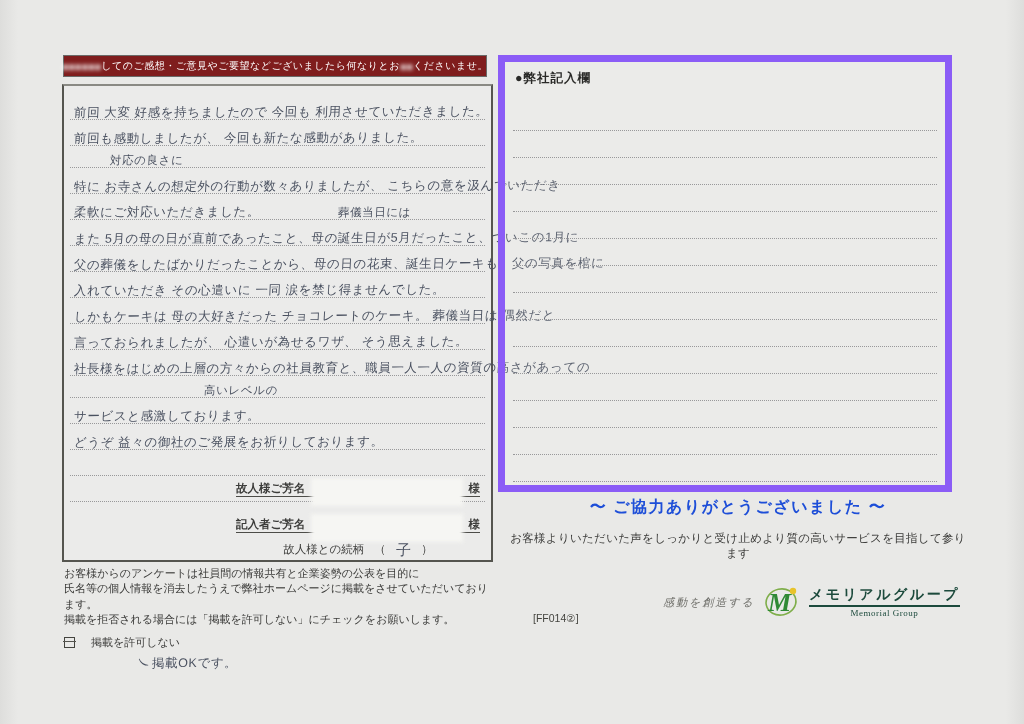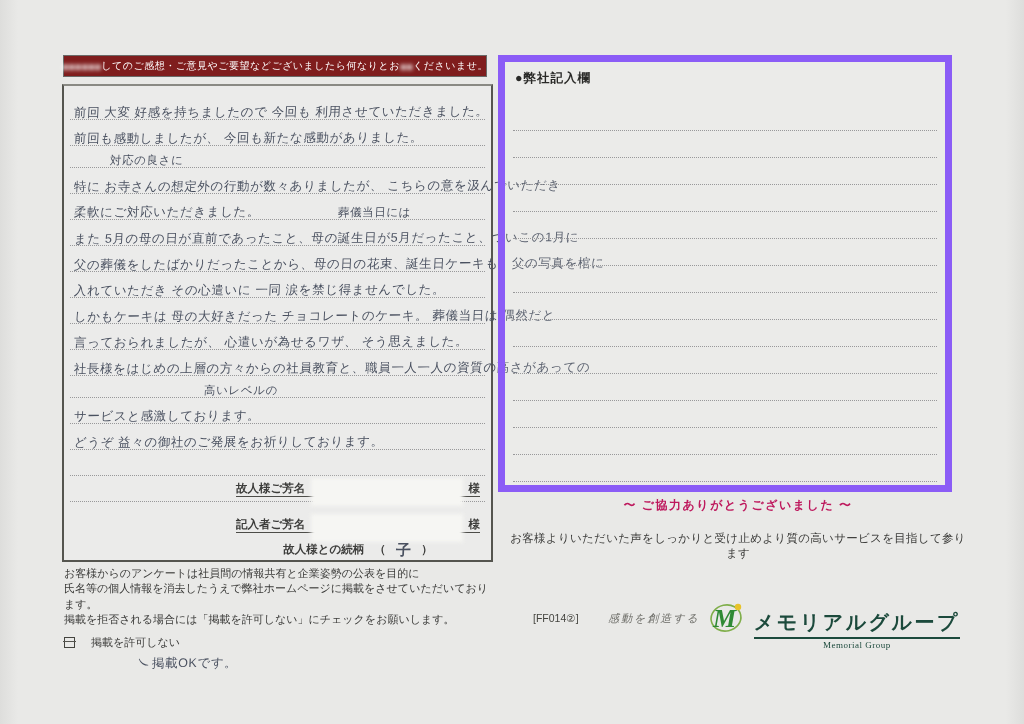--- a/index.html
+++ b/index.html
@@ -34,53 +34,53 @@
   }
   .hand.small{font-size:11.5px;}
   .ind-1{margin-left:36px;}
   .ind-2{margin-left:78px;}
   .ind-3{margin-left:130px;}
   .fields{position:absolute;left:172px;top:384px;width:244px;}
   .field-row{display:flex;align-items:flex-end;border-bottom:1.5px solid #4c4c48;height:26px;margin-bottom:9px;position:relative;}
   .field-label{font-size:11.5px;font-weight:bold;color:#3c3c3a;white-space:nowrap;}
   .field-sama{font-size:11.5px;font-weight:bold;color:#3c3c3a;margin-left:4px;}
   .redact{flex:1;height:24px;margin:0 4px -8px 8px;background:#f6f6f3;filter:blur(1.2px);box-shadow:0 0 4px 2px #f6f6f3;}
-  .relation-row{display:flex;align-items:center;justify-content:center;gap:10px;font-size:11.5px;font-weight:bold;color:#3c3c3a;margin-top:2px;}
+  .relation-row{display:flex;align-items:center;justify-content:center;gap:10px;font-size:11.5px;font-weight:normal;color:#3c3c3a;margin-top:2px;}
   .relation-row .hand{font-size:15px;}
 
   .left-footer{position:absolute;left:64px;top:566px;width:430px;font-size:11px;line-height:1.4;color:#3a3a38;}
   .checkbox-line{margin-top:7px;display:flex;align-items:center;gap:16px;}
   .checkbox{width:9px;height:9px;border:1.5px solid #44443f;display:inline-block;background:transparent;position:relative;}
   .checkbox::after{content:"";position:absolute;left:-2px;right:-2px;top:3px;border-top:1px solid #55554f;}
   .note-line{margin-left:62px;margin-top:1px;display:flex;align-items:flex-start;}
   .pen-curve{display:inline-block;transform:rotate(-55deg) translateY(2px);color:#4a5160;font-size:13px;}
   .note-line .hand{margin-left:6px;margin-top:6px;}
 
   
   .right-box{
     position:absolute;left:498px;top:55px;width:440px;height:423px;
     border:7px solid #8b5cf6;background:rgba(255,255,255,.10);
   }
   .r-header{position:absolute;left:10px;top:8px;font-size:12.5px;font-weight:bold;color:#2a2a28;letter-spacing:1px;}
   .r-lines{position:absolute;left:8px;right:8px;top:42px;}
   .rline{height:26px;border-bottom:1px dotted #98989a;}
 
   .thanks{position:absolute;left:518px;top:497px;width:440px;text-align:center;
-    font-size:12px;font-weight:bold;color:#be185d;letter-spacing:1.5px;}
+    font-size:16px;font-weight:bold;color:#1d4ed8;letter-spacing:1.5px;}
   .r-message{position:absolute;left:508px;top:531px;width:460px;text-align:center;
     font-size:11.5px;color:#3a3a38;letter-spacing:.3px;}
   .form-code{position:absolute;left:533px;top:612px;font-size:10.5px;color:#44443f;}
 
   .logo-block{position:absolute;right:64px;top:586px;display:flex;align-items:center;gap:9px;}
   .logo-tagline{font-family:"Liberation Serif","DejaVu Serif",serif;font-style:italic;
     font-size:11px;color:#6b6b66;letter-spacing:2px;white-space:nowrap;margin-left:12px;}
   .logo-mark{width:36px;height:32px;flex:0 0 auto;}
   .logo-names{display:flex;flex-direction:column;align-items:center;}
-  .logo-ja{font-size:20px;font-weight:bold;color:#1c4a3c;letter-spacing:2.5px;
-    border-bottom:2px solid #1c4a3c;padding-bottom:1px;white-space:nowrap;margin-top:23px;}
+  .logo-ja{font-size:14px;font-weight:bold;color:#1c4a3c;letter-spacing:2.5px;
+    border-bottom:2px solid #1c4a3c;padding-bottom:1px;white-space:nowrap;}
   .logo-en{font-family:"Liberation Serif","DejaVu Serif",serif;font-size:9px;color:#1c4a3c;margin-top:1px;letter-spacing:.5px;}
 </style>
 </head>
 <body>
 
 <div class="scan-edge"></div>
 
 <div class="banner">
   <span class="blurred">■■■■■■</span>
     <span>してのご感想・ご意見やご要望などございましたら何なりとお</span>

